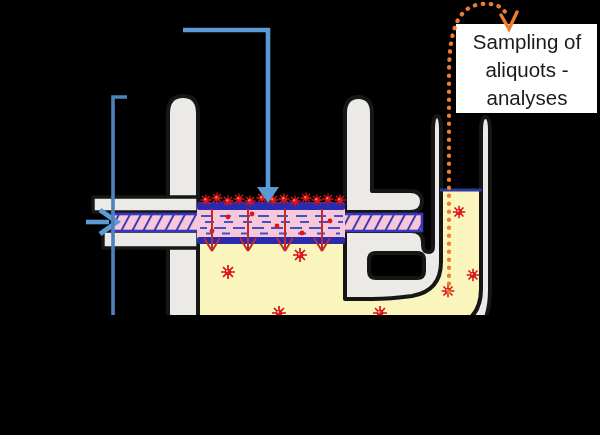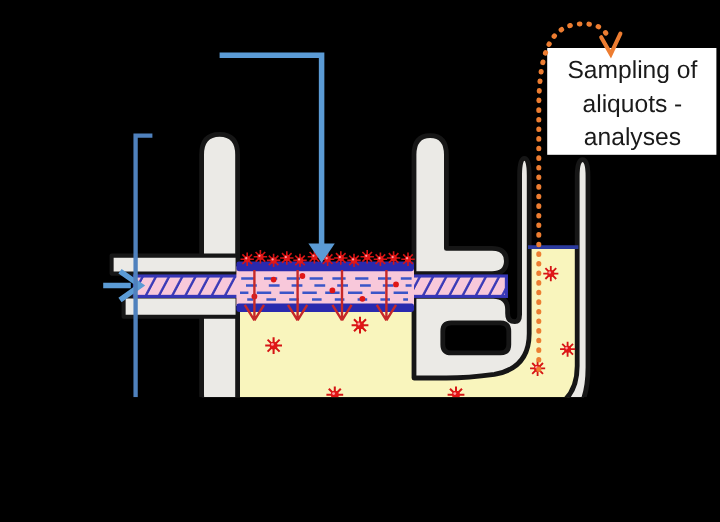--- a/index.html
+++ b/index.html
@@ -1,17 +1,17 @@
 <!DOCTYPE html>
 <html style="--c-background: #000000; --c-wall_fill: #ebeae6; --c-outline: #161616; --c-liquid_yellow: #f9f5bd; --c-bar_pink: #f8c8da; --c-bar_blue: #3636b6; --c-membrane_border_blue: #2a2aae; --c-dash_blue: #3a55c8; --c-particle_red: #e01616; --c-particle_spike_red: #d51414; --c-arrow_red: #c62828; --c-arrow_blue: #5b9bd5; --c-bracket_blue: #4f81bd; --c-orange: #ed7d31; --c-stirbar_blue: #4668b8; --c-label_bg: #ffffff; --c-label_text: #1a1a1a; --c-surface_blue: #2b3a9e;"><head>
 <meta charset="utf-8">
 <style>
   html,body{margin:0;padding:0;background:#000;}
   .stage{position:relative;width:600px;height:315px;background:var(--c-background,#000);overflow:hidden;
-         font-family:"Liberation Sans", sans-serif;margin-top:16px;}
+         font-family:"Liberation Sans", sans-serif;}
   svg{display:block}
   .wall{fill:var(--c-wall_fill);stroke:var(--c-outline);stroke-width:4;stroke-linejoin:round;}
   .wall-thin{fill:var(--c-wall_fill);stroke:var(--c-outline);stroke-width:3.4;stroke-linejoin:round;}
   .liquid{fill:var(--c-liquid_yellow);stroke:none;}
   .bar{fill:var(--c-bar_pink);stroke:var(--c-bar_blue);stroke-width:2.6;}
   .hatchline{stroke:var(--c-bar_blue);stroke-width:2.2;}
   .mem-border{fill:var(--c-membrane_border_blue);}
   .donor{fill:var(--c-bar_pink);}
   .dashrow{stroke:var(--c-dash_blue);stroke-width:2.1;fill:none;}
   .redarrow{stroke:var(--c-arrow_red);fill:none;}

